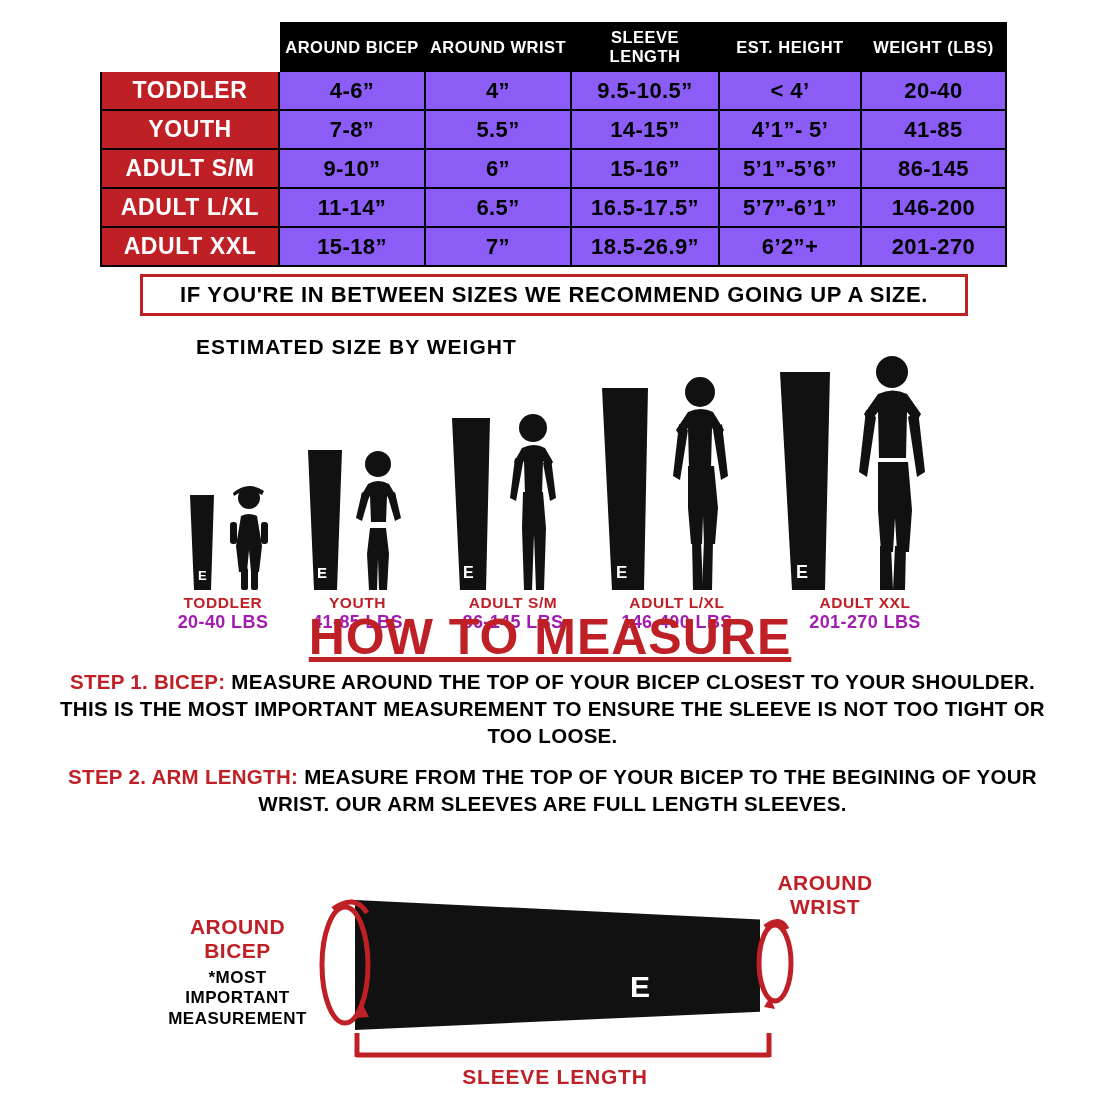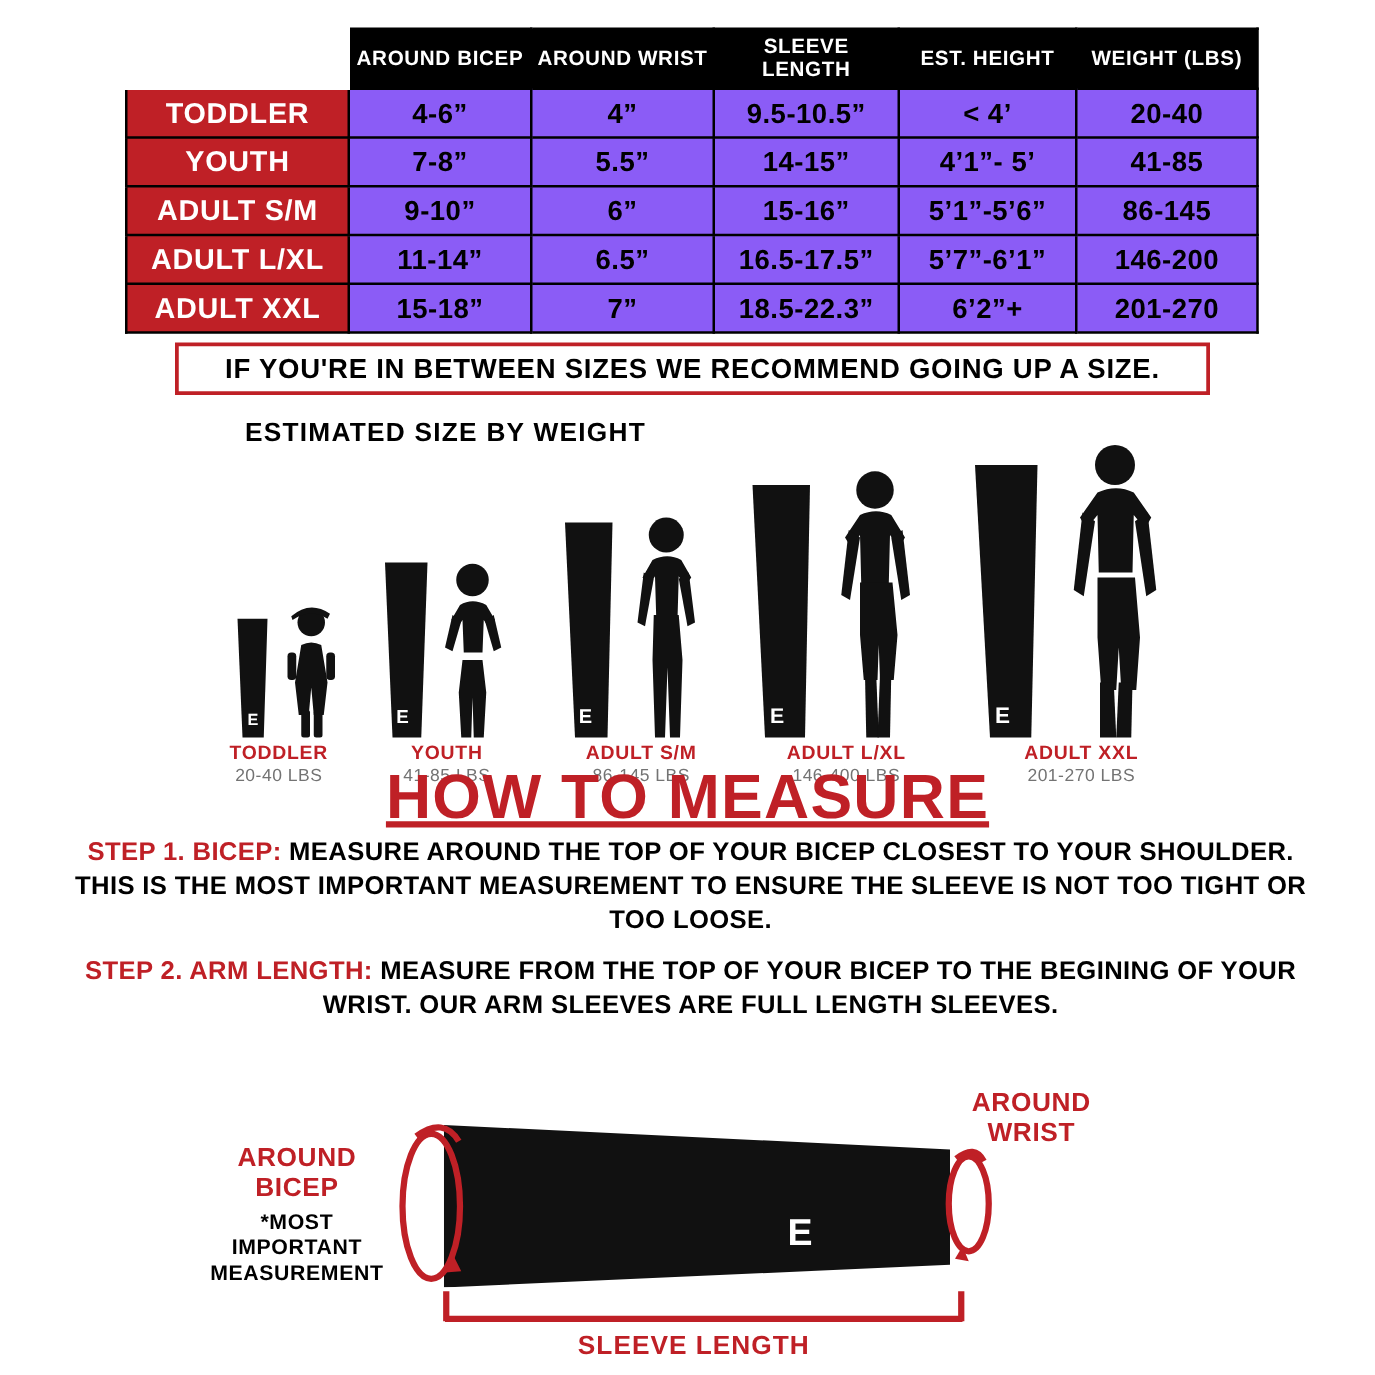--- a/index.html
+++ b/index.html
@@ -96,23 +96,23 @@
     line-height: 1.15;
   }
   .fig-caption .lbl {
     color: #bf2026;
     font-weight: bold;
     font-size: 15.5px;
     letter-spacing: 0.6px;
     display: block;
   }
   .fig-caption .wt {
-    color: #737373;
-    font-weight: normal;
-    font-size: 14px;
+    color: #a21caf;
+    font-weight: bold;
+    font-size: 18px;
     letter-spacing: 0.4px;
     display: block;
   }
 
   
   .how-title {
     position: absolute;
     left: 0; right: 0; top: 608px;
     text-align: center;
     font-size: 50px;
@@ -248,21 +248,21 @@
           <td class="val">11-14”</td>
           <td class="val">6.5”</td>
           <td class="val">16.5-17.5”</td>
           <td class="val">5’7”-6’1”</td>
           <td class="val">146-200</td>
         </tr>
         <tr>
           <td class="rowlabel">ADULT XXL</td>
           <td class="val">15-18”</td>
           <td class="val">7”</td>
-          <td class="val">18.5-22.3”</td>
+          <td class="val">18.5-26.9”</td>
           <td class="val">6’2”+</td>
           <td class="val">201-270</td>
         </tr>
       </tbody>
     </table>
   </div>
 
   <div class="note-box">IF YOU'RE IN BETWEEN SIZES WE RECOMMEND GOING UP A SIZE.</div>
 
   <div class="est-title">ESTIMATED SIZE BY WEIGHT</div>

